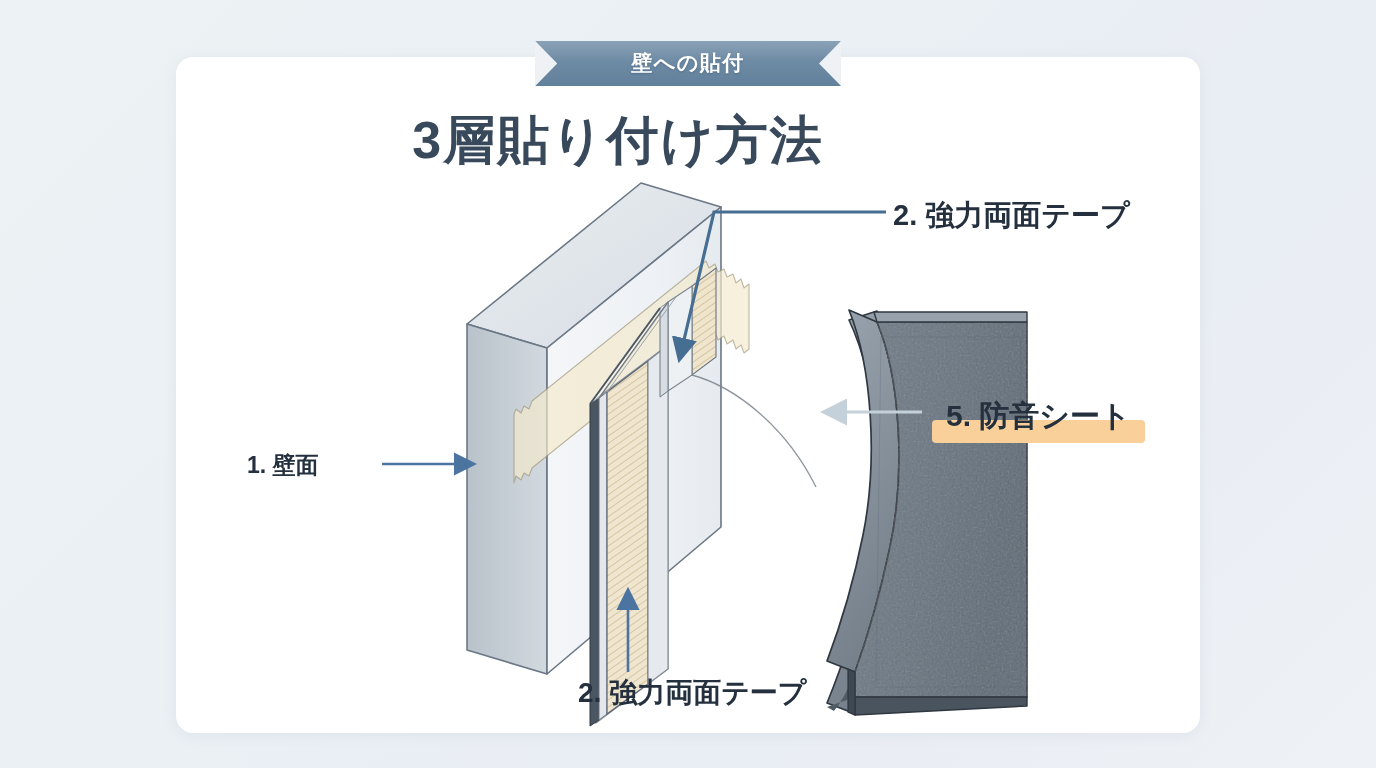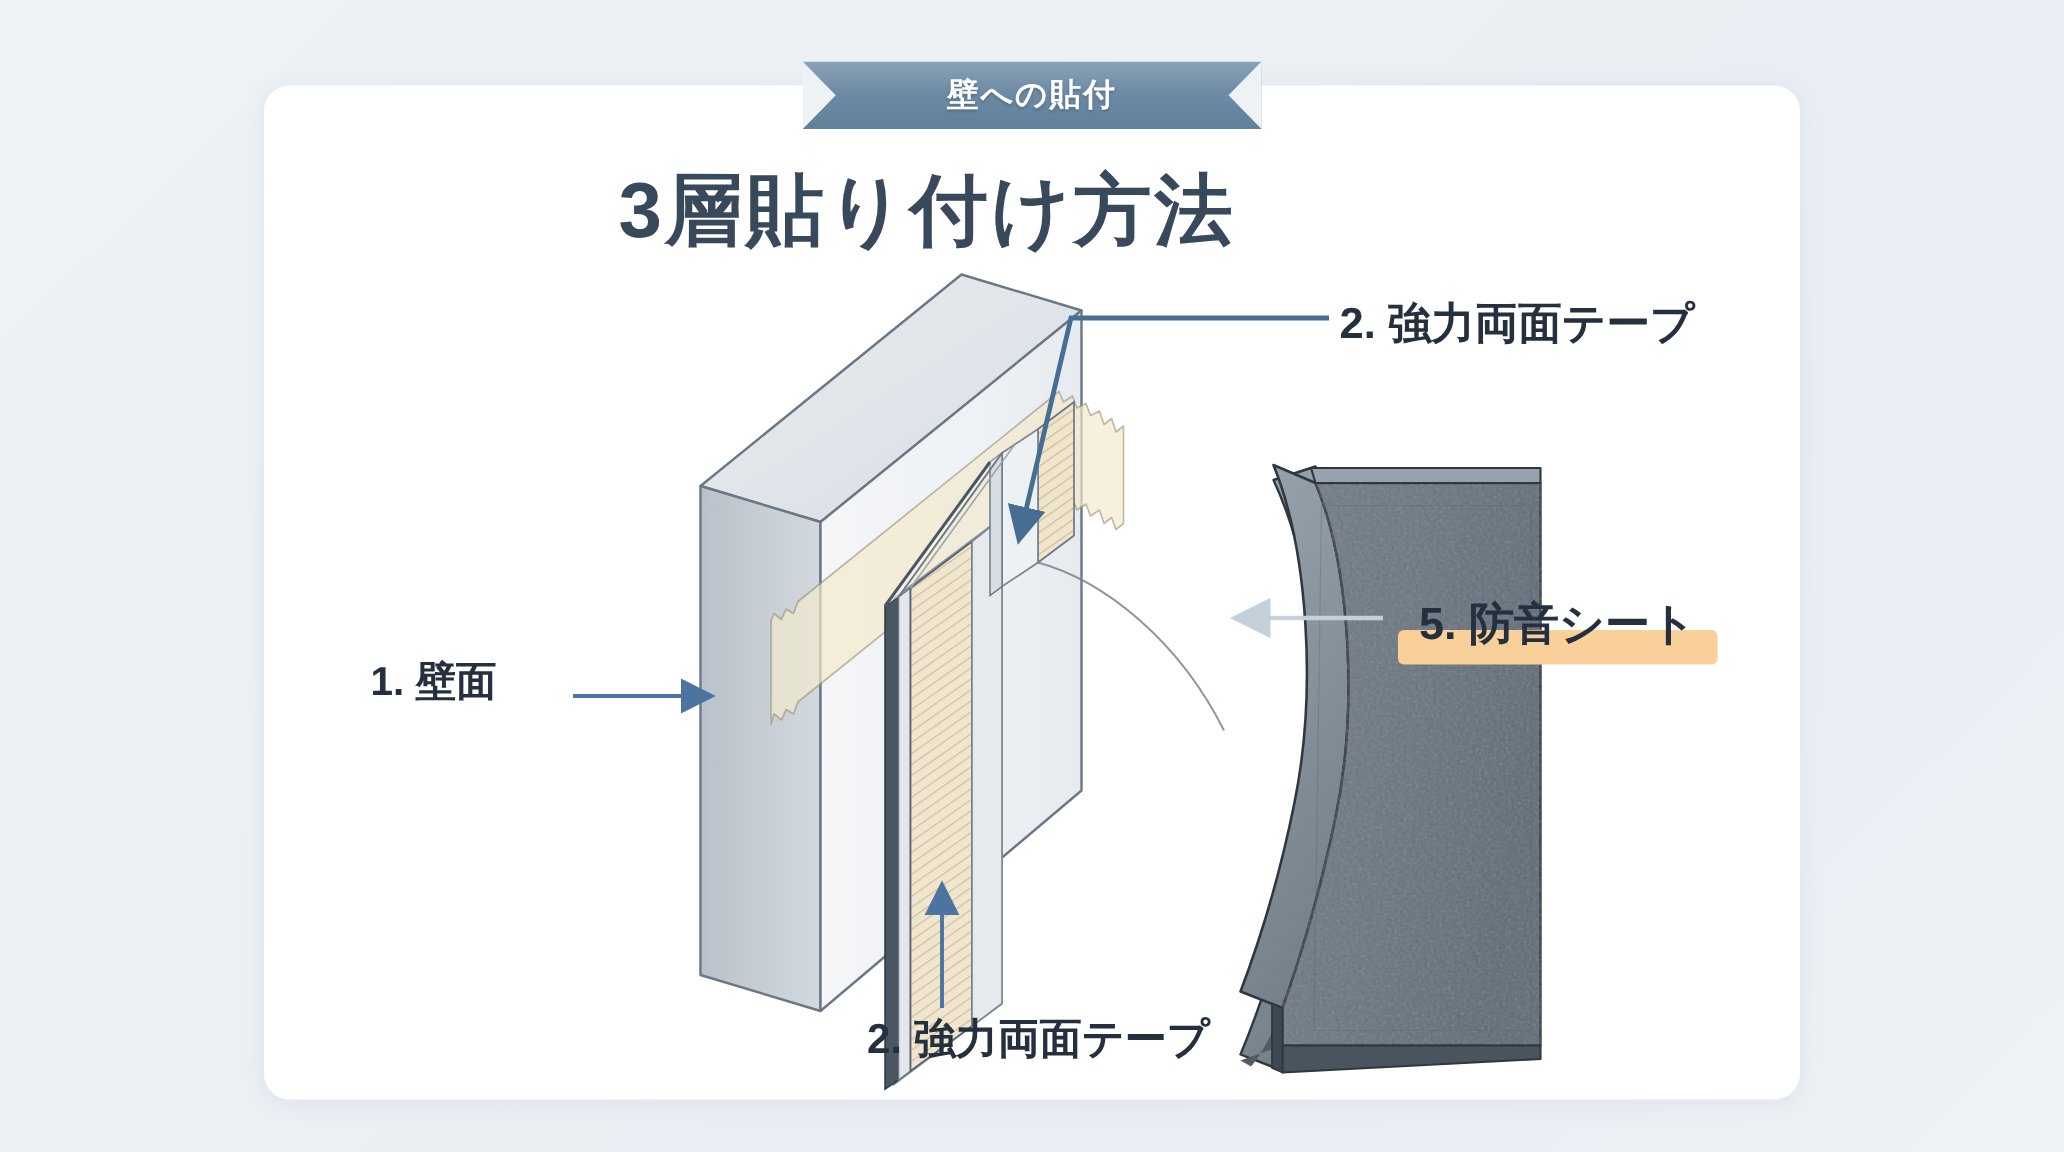--- a/index.html
+++ b/index.html
@@ -90,22 +90,22 @@
   .callout {
     position: absolute;
     font-weight: 700;
     color: #24303e;
     white-space: nowrap;
     z-index: 20;
     text-align: right;
   }
   #label-wall {
     left: 247px;
-    top: 436px;
-    font-size: 27px;
+    top: 450px;
+    font-size: 23px;
   }
   #label-tape-top {
     left: 893px;
     top: 196px;
     font-size: 29px;
   }
   #label-tape-bottom {
     left: 578px;
     top: 674px;
     font-size: 28px;

